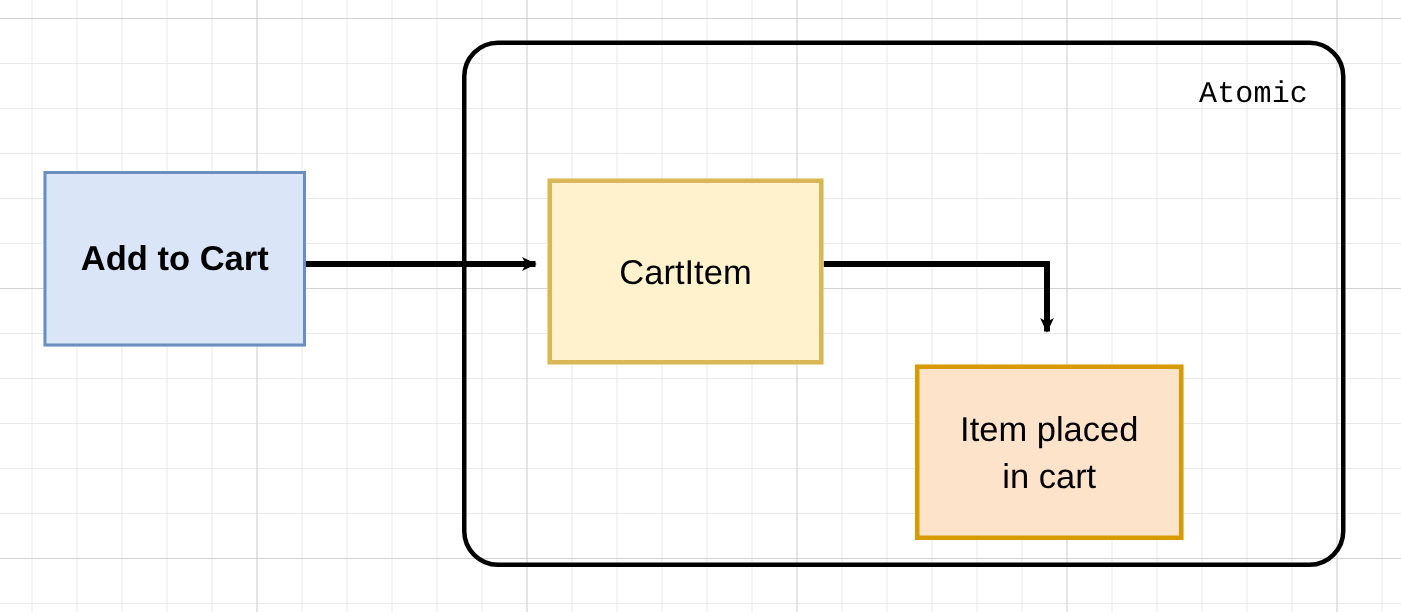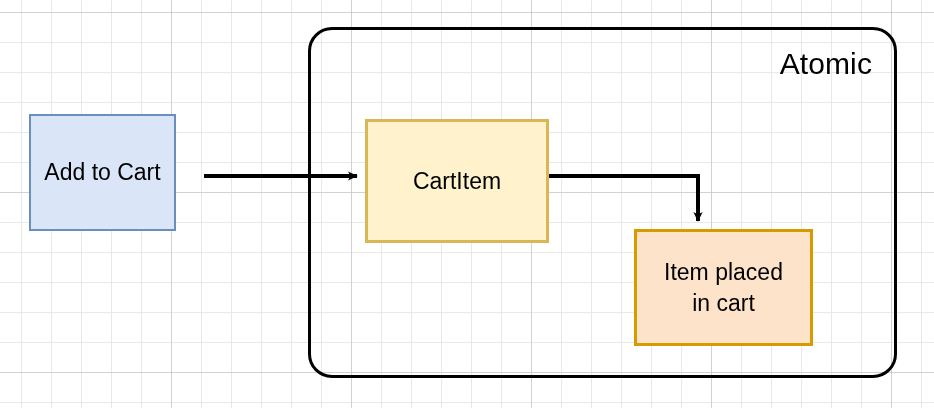--- a/index.html
+++ b/index.html
@@ -51,69 +51,70 @@
     height: 351px;
     box-sizing: border-box;
     border: 3px solid #000000;
     border-radius: 24px;
     background: transparent;
   }
   .group-label {
     position: absolute;
     right: 22px;
     top: 16px;
-    font-size: 30px;
+    font-size: 20px;
     line-height: 36px;
     color: #000000;
     white-space: nowrap;
     letter-spacing: 0.1px;
+    font-family: Liberation Mono, monospace;
   }
 
   
   .node {
     position: absolute;
     box-sizing: border-box;
     display: flex;
     align-items: center;
     justify-content: center;
     text-align: center;
     color: #000000;
     font-size: 23px;
     line-height: 29px;
     padding: 2px 6px;
     white-space: pre-line;
   }
 
   .node-add-to-cart {
     left: 29px;
     top: 114px;
-    width: 147px;
+    width: 175px;
     height: 117px;
     background: #dae5f8;
     border: 2px solid #6c8ebf;
+    font-weight: bold;
   }
 
   .node-cartitem {
     left: 365px;
     top: 119px;
     width: 184px;
     height: 124px;
     background: #fff2cc;
     border: 3px solid #d9b756;
   }
 
   .node-item-placed {
     left: 610px;
-    top: 229px;
+    top: 243px;
     width: 179px;
     height: 117px;
     background: #fde3ca;
     border: 3px solid #d79b00;
     line-height: 31px;
-    margin-left: 24px;
   }
 </style>
 </head>
 <body>
 
 <div id="canvas">
 
   <div class="group-box">
     <span class="group-label">Atomic</span>
   </div>

